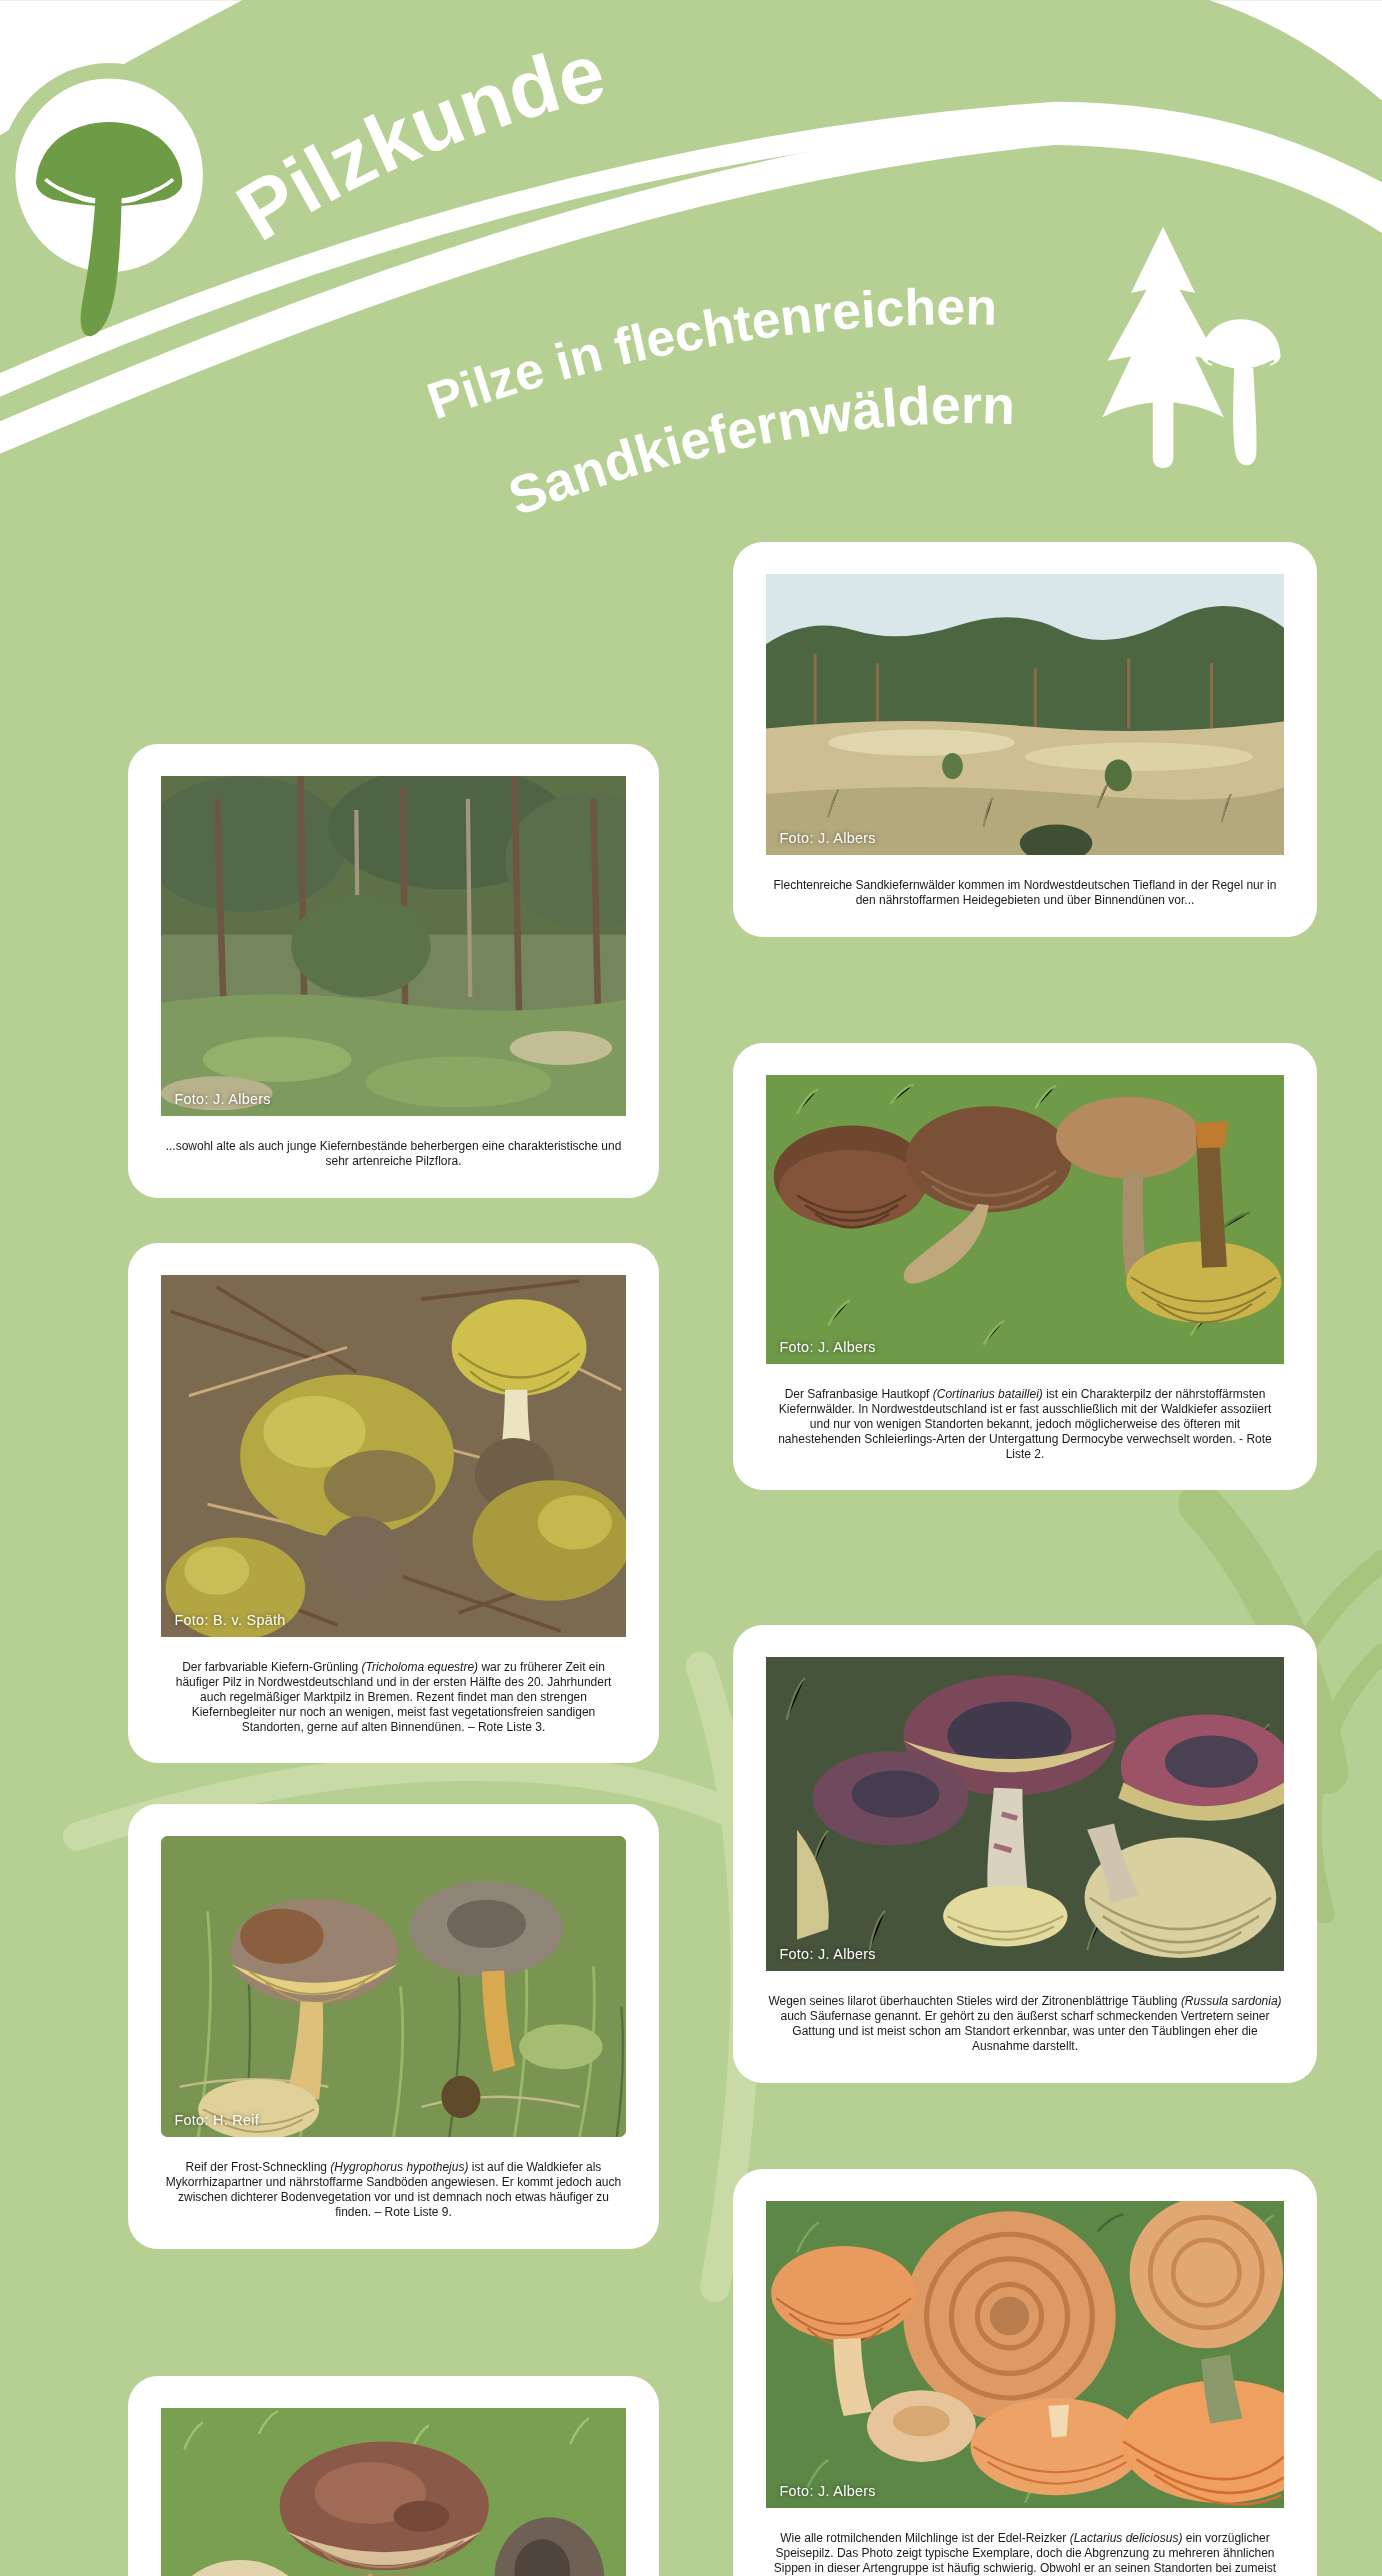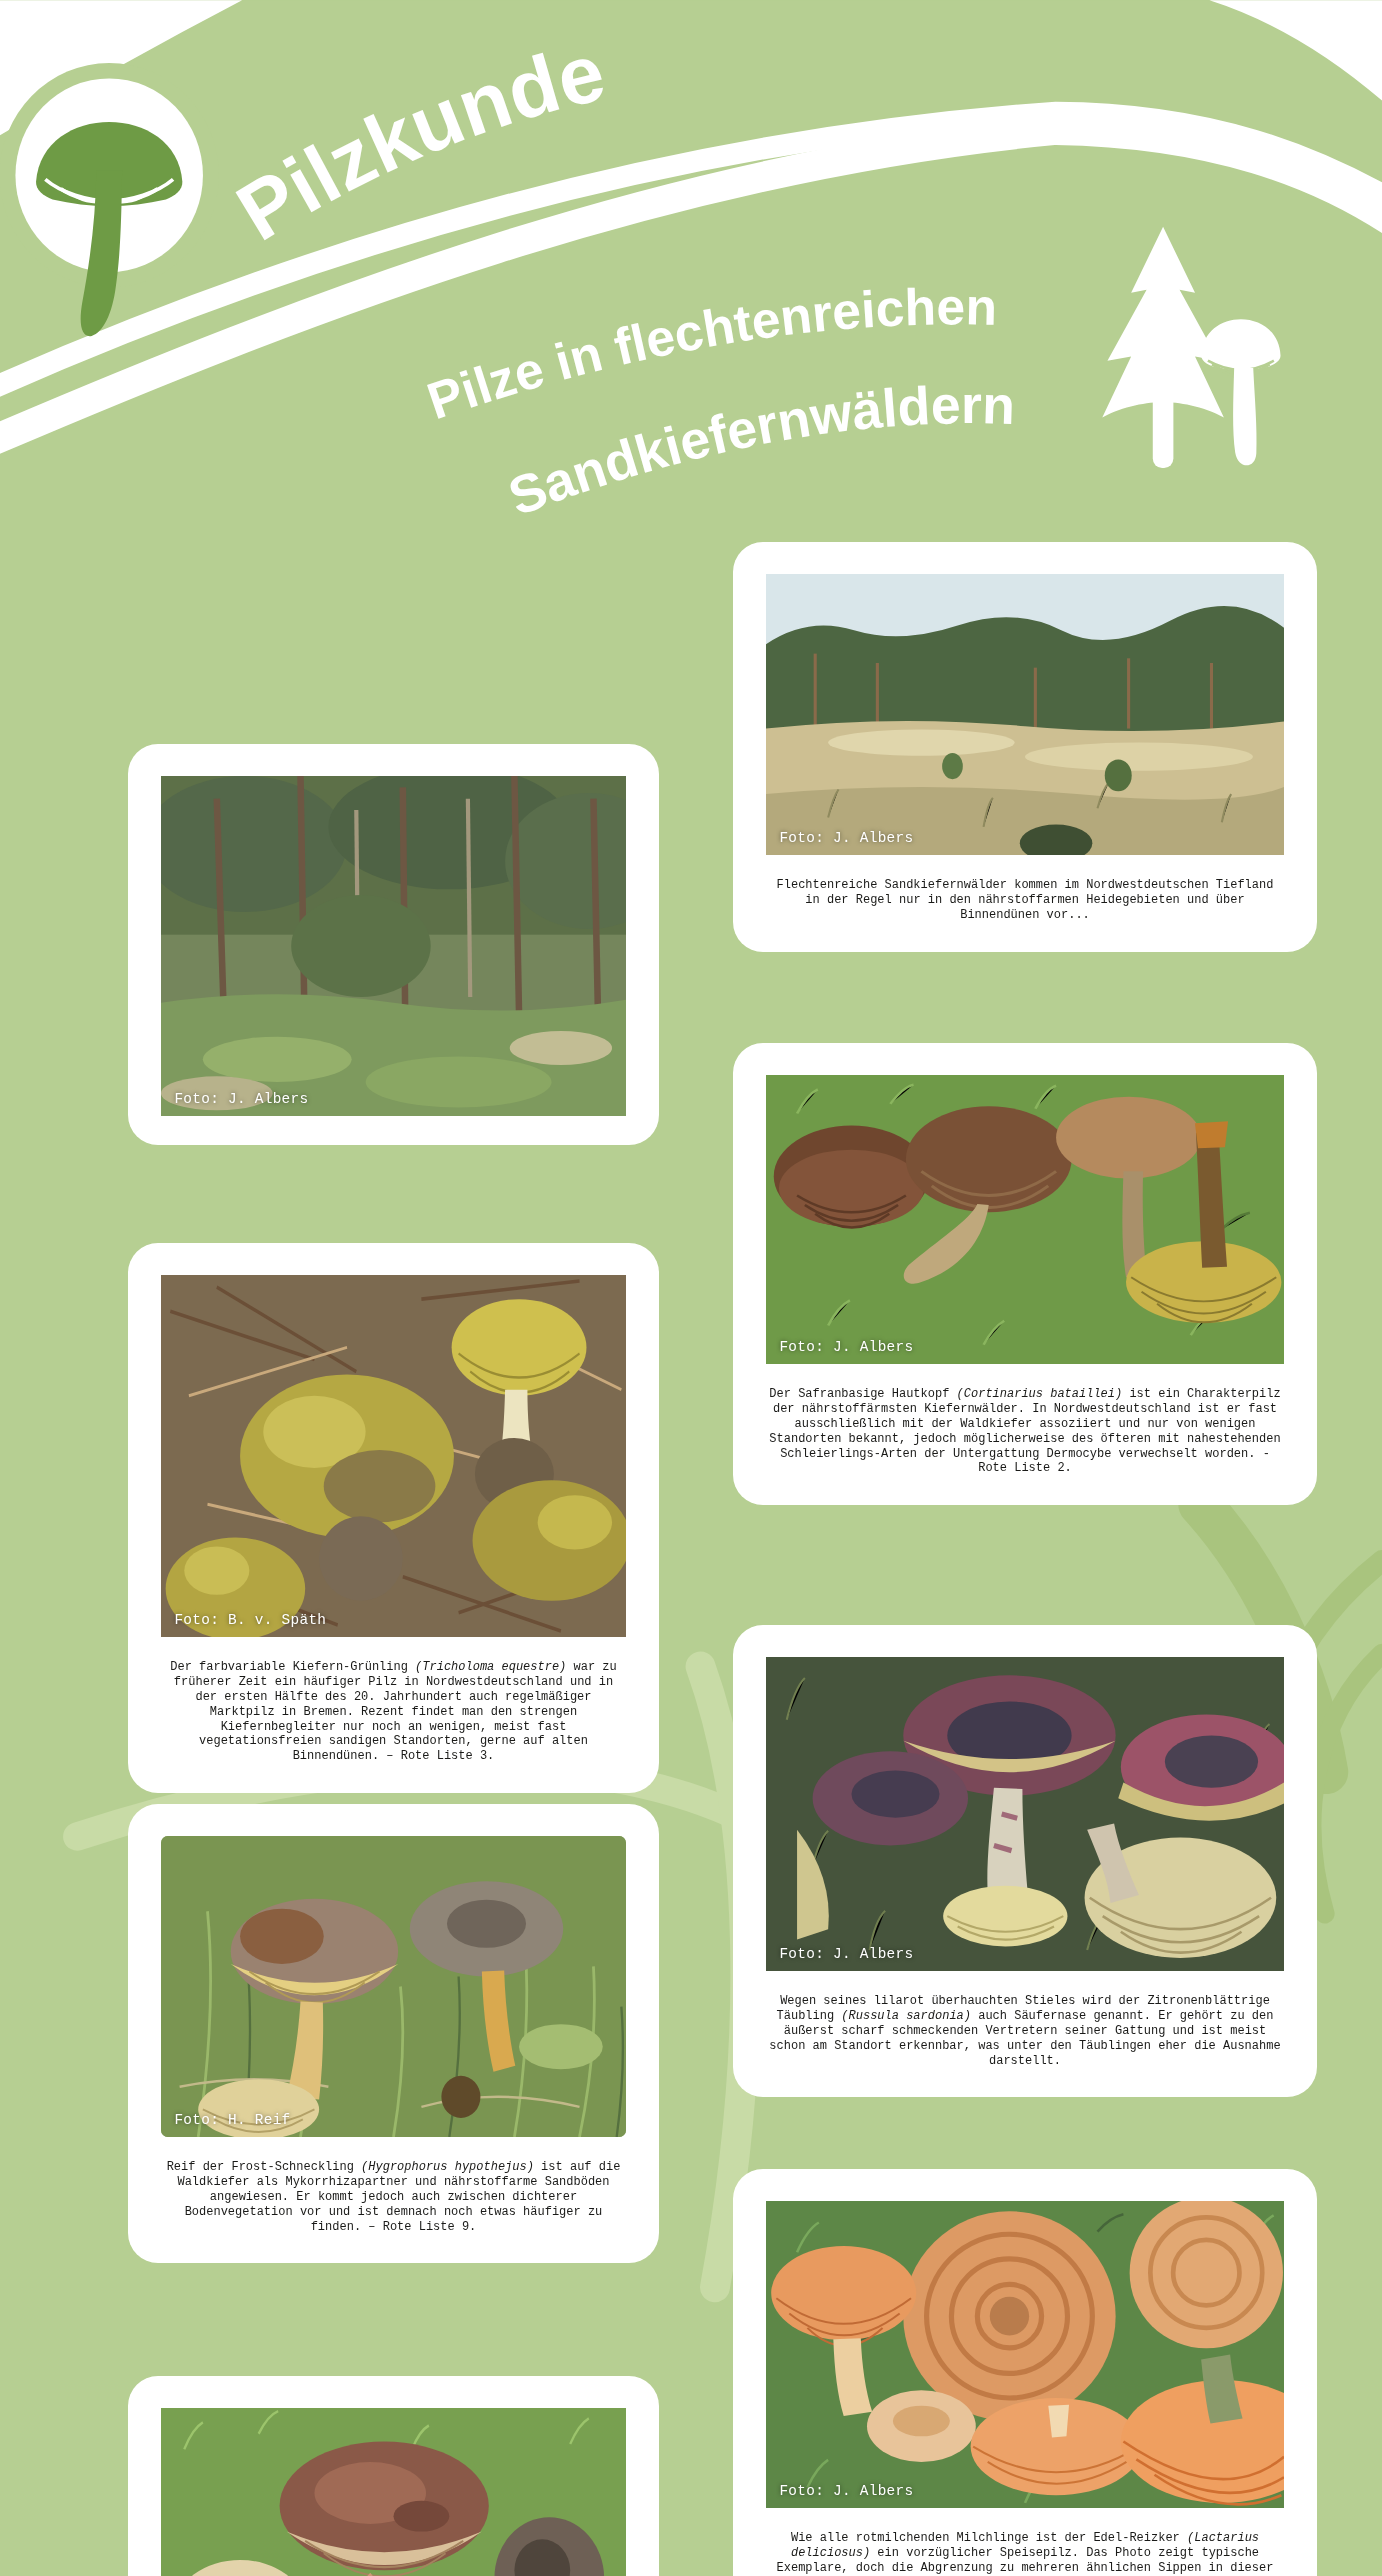--- a/index.html
+++ b/index.html
@@ -1,20 +1,20 @@
 <!DOCTYPE html>
 <html style="font-size:8.2px"><head>
 <meta charset="utf-8">
 <style>
   html,body{margin:0;padding:0;background:#ffffff;}
   .poster{position:relative;width:1382px;height:2940px;background:#b6cf92;overflow:hidden;
           font-family:"Liberation Sans",sans-serif;}
   .bg-art{position:absolute;left:0;top:0;width:1382px;height:2940px;display:block;}
   .card{position:absolute;background:#ffffff;border-radius:30px;padding:32px 33px 29px 33px;
-        box-sizing:border-box;z-index:2;font-family:Liberation Mono, monospace;}
+        box-sizing:border-box;z-index:2;}
   .card.right{left:733px;width:584px;}
   .card.left{left:128px;width:531px;}
   .c0{top:542px;} .c1{top:744px;} .c2{top:1043px;} .c3{top:1243px;}
   .c4{top:1625px;} .c5{top:1804px;} .c6{top:2169px;} .c7{top:2376px;}
   .photo{position:relative;width:100%;overflow:hidden;background:#7d9a5c;}
   .c0 .photo{height:281px;} .c1 .photo{height:340px;} .c2 .photo{height:289px;}
   .c3 .photo{height:362px;} .c4 .photo{height:314px;} .c5 .photo{height:301px;border-radius:7px;}
   .c6 .photo{height:307px;} .c7 .photo{height:309px;}
   .photo svg{display:block;width:100%;height:100%;}
   .credit{position:absolute;left:13.4px;bottom:9.3px;color:#ffffff;font-size:14.4px;
@@ -156,20 +156,21 @@
         </g>
         <ellipse cx="430" cy="300" rx="150" ry="90" fill="#5c7248"></ellipse>
         <path d="M0,400 Q250,370 500,400 T1000,395 L1000,600 L0,600 Z" fill="#7e9a5e"></path>
         <ellipse cx="250" cy="500" rx="160" ry="40" fill="#95b06b"></ellipse>
         <ellipse cx="640" cy="540" rx="200" ry="45" fill="#8aa763"></ellipse>
         <ellipse cx="860" cy="480" rx="110" ry="30" fill="#c2bd94"></ellipse>
         <ellipse cx="120" cy="560" rx="120" ry="30" fill="#b7b28b"></ellipse>
       </svg>
       <span class="credit">Foto: J. Albers</span>
     </div>
+    <p class="caption"><span>...sowohl alte als auch junge Kiefernbestände beherbergen eine charakteristische und sehr artenreiche Pilzflora.</span><em></em><span></span></p>
   </div>
 
   <div class="card right c2">
     <div class="photo">
       <svg viewBox="0 0 1000 600" preserveAspectRatio="none">
         <rect width="1000" height="600" fill="#6f9a48"></rect>
         <g stroke="#8ab55e" stroke-width="5">
           <path d="M60,80 q20,-40 40,-50"></path>
             <path d="M240,60 q25,-35 45,-40"></path>
             <path d="M520,70 q20,-40 40,-48"></path>

